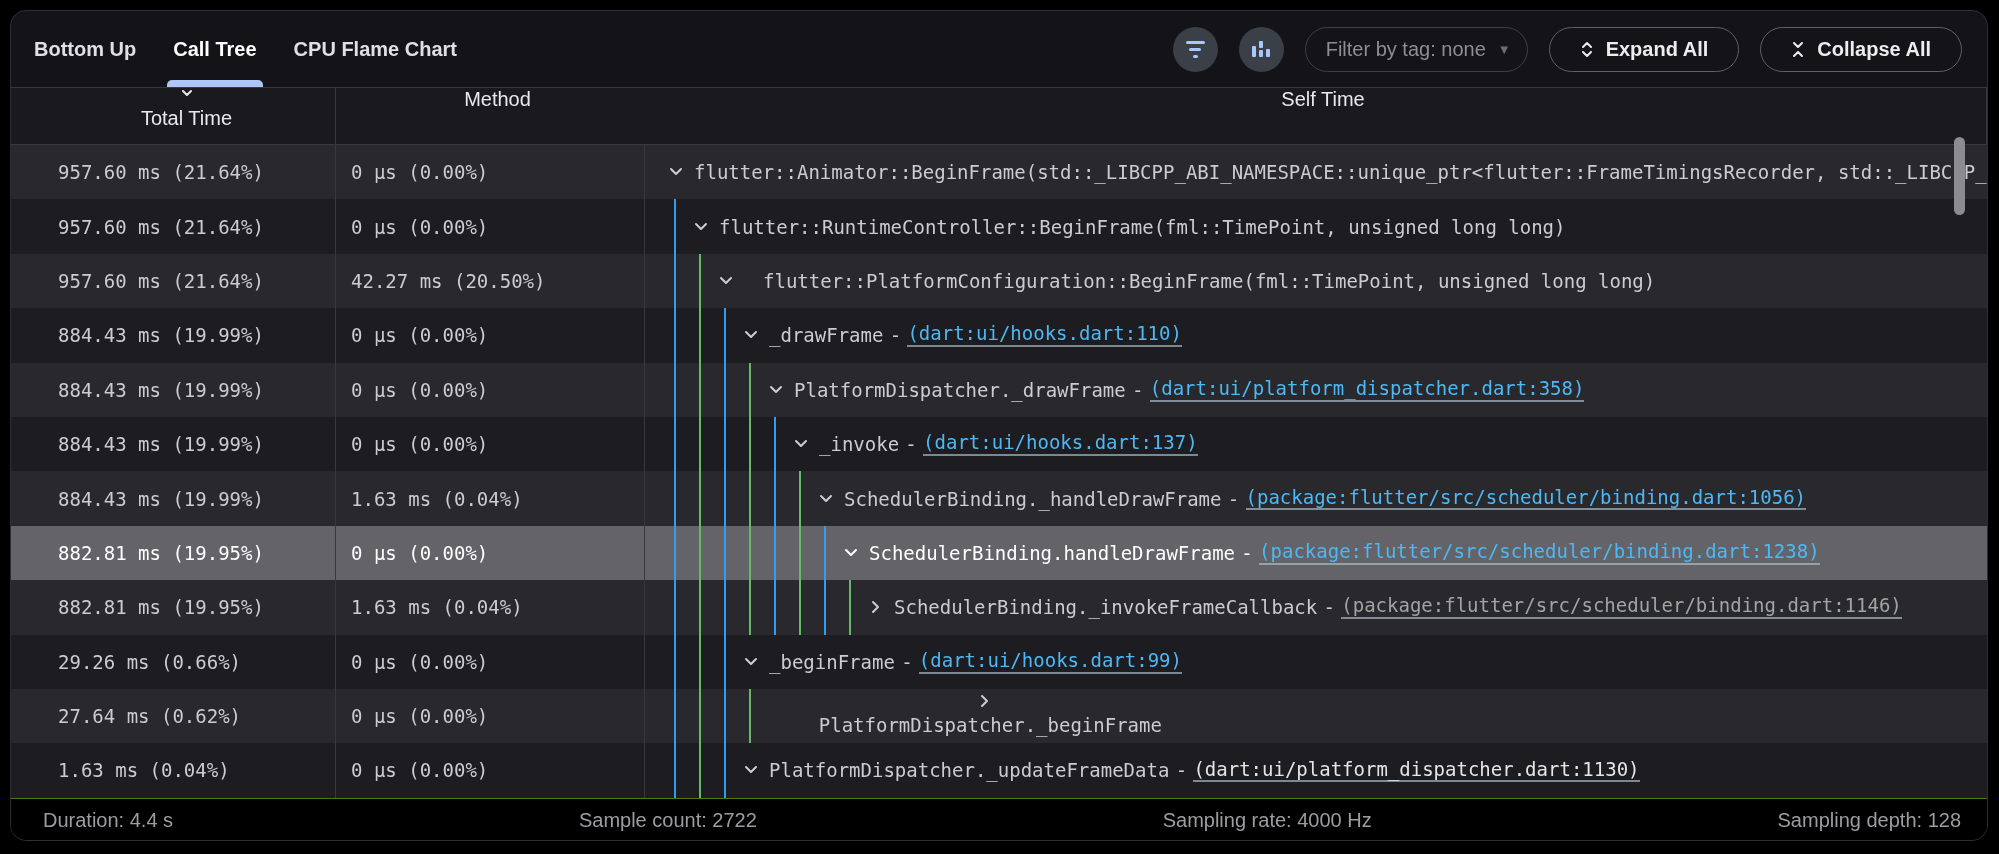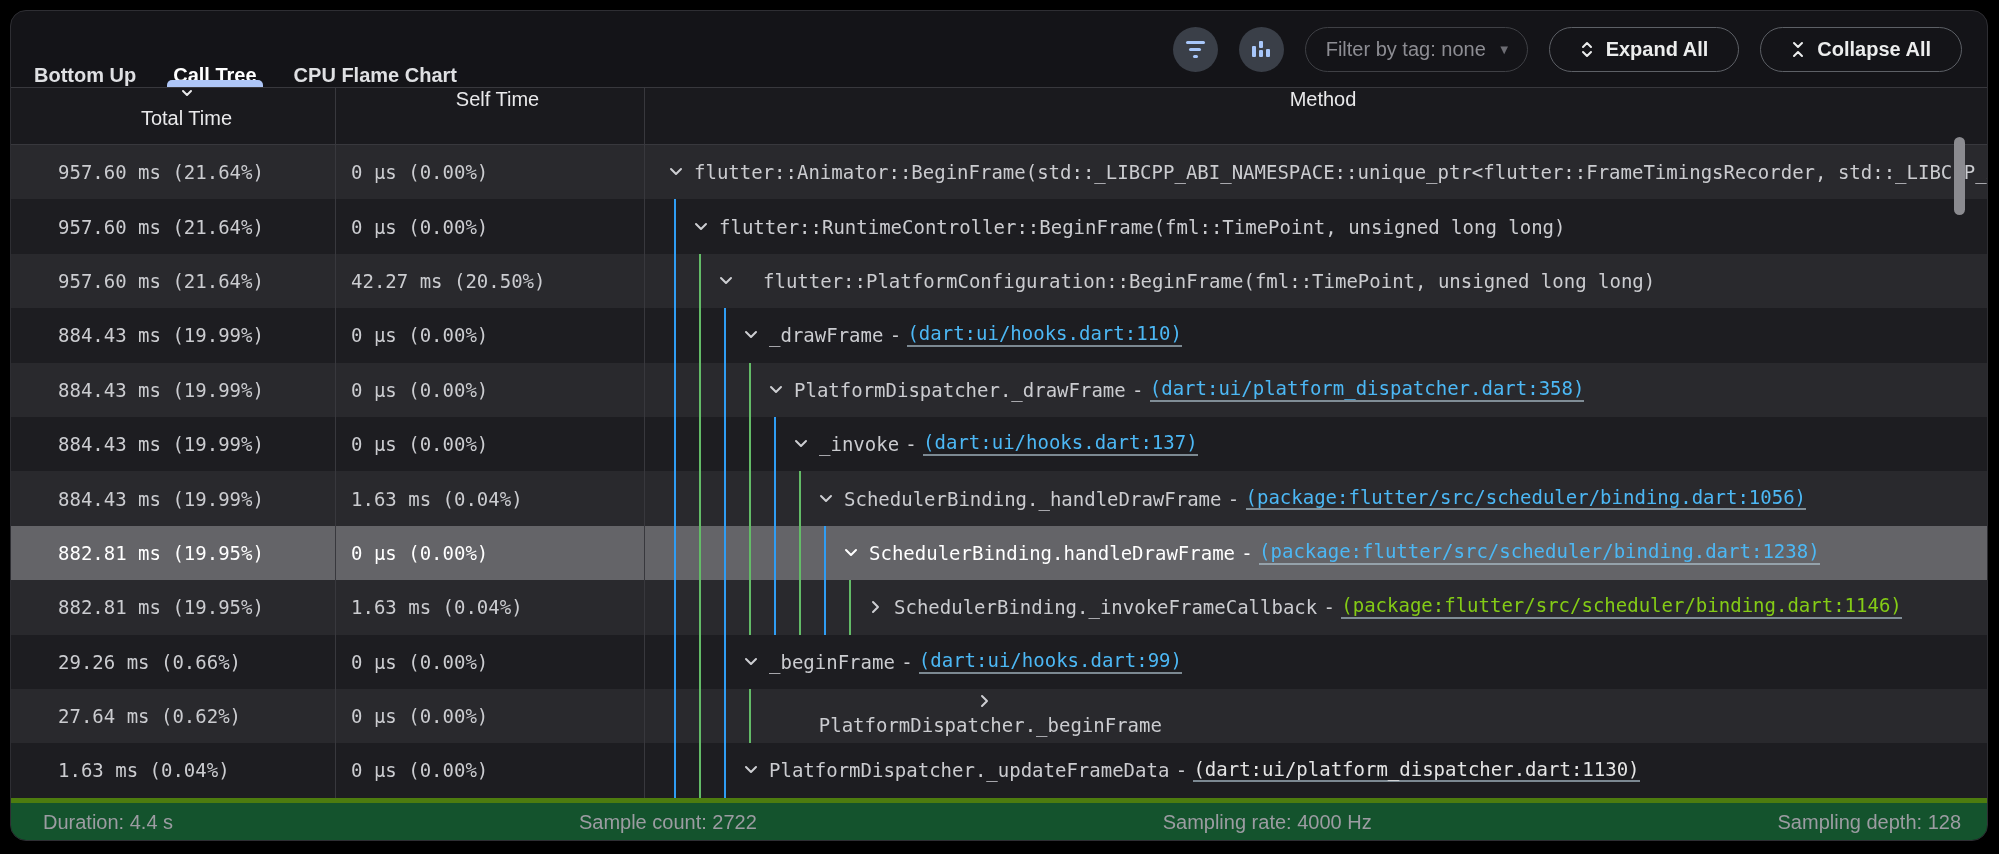--- a/index.html
+++ b/index.html
@@ -6,21 +6,21 @@
   html,body { width:1999px; height:854px; background:#000; overflow:hidden;
               font-family:"Liberation Sans", sans-serif; }
 
   .card { position:absolute; left:10px; top:10px; width:1978px; height:831px;
           background:#141418; border:1px solid #2e2e33; border-radius:16px;
           overflow:hidden; display:flex; flex-direction:column; }
 
   
   .tabbar { height:76px; flex:0 0 76px; display:flex; align-items:center;
             padding:0 25px 0 23px; }
-  .tab { position:relative; height:100%; display:flex; align-items:flex-end;
+  .tab { position:relative; height:100%; display:flex; align-items:center;
          margin-right:37px; font-size:20px; font-weight:700; color:#dfe0e3;
          cursor:default; white-space:nowrap; }
   .tab.active { color:#ffffff; }
   .tab .indicator { position:absolute; left:-6px; right:-6px; bottom:0; height:7px;
                     border-radius:5px 5px 0 0; background:#aec6f7; }
 
   .controls { margin-left:auto; display:flex; align-items:center; gap:21px; }
   .circle-btn { width:45px; height:45px; border-radius:50%; background:#3a3f48;
                 display:flex; align-items:center; justify-content:center; flex-direction:column; }
   .filter-bars { display:flex; flex-direction:column; align-items:center; gap:4px; }
@@ -56,21 +56,21 @@
   .row .c2 { padding-left:15px; }
   .row .c3 { position:relative; padding:0; }
   .guide { position:absolute; top:0; bottom:0; width:2px; }
   .mline { position:relative; display:flex; align-items:center; height:100%;
            white-space:nowrap; overflow:hidden; }
   .chev { width:25px; flex:0 0 25px; display:flex; align-items:center; justify-content:flex-start; }
   .mlink { color:#4cb8f5; border-bottom:2px solid rgba(175,195,208,0.65); line-height:1.15; }
   .msep { padding:0 0.55ch; }
 
   
-  .tfoot { height:44px; flex:0 0 44px; background:#14532d; border-top:5px solid #4d7c0f;
+  .tfoot { height:44px; flex:0 0 44px; background:#000000; border-top:1px solid #4d7c0f;
            display:flex; align-items:center; justify-content:space-between;
            padding:0 26px 0 32px; font-size:20px; color:#9c9ca2; }
 
   .scroll-thumb { position:absolute; width:11px; height:78px; left:1954px; top:137px;
                   background:#8b8b90; border-radius:6px; }
 </style>
 </head>
 <body>
 
 <div class="card">
@@ -126,25 +126,25 @@
     </div>
   </div>
 
   <div class="thead grid-row">
     <div class="cell c1">
       <svg width="14" height="10" viewBox="0 0 14 10">
         <polyline points="3,3 7,7 11,3" fill="none" stroke="#e9e9eb" stroke-width="2" stroke-linecap="round" stroke-linejoin="round"></polyline>
       </svg>
       <span>Total Time</span>
     </div>
+    <div class="cell c3">
+      <span>Method</span>
+    </div>
     <div class="cell c2">
       <span>Self Time</span>
-    </div>
-    <div class="cell c3">
-      <span>Method</span>
     </div>
   </div>
 
   <div class="rows" id="rows">
       <div class="row grid-row odd">
         <div class="cell c1">957.60 ms (21.64%)</div>
         <div class="cell c2">0 μs (0.00%)</div>
         <div class="cell c3">
           <div class="mline" style="padding-left: 24px;">
             <span class="chev">
@@ -305,21 +305,21 @@
           <div class="guide" style="left: 179px; background: rgb(47, 157, 244);"></div>
           <div class="guide" style="left: 204px; background: rgb(99, 187, 103);"></div>
           <div class="mline" style="padding-left: 224px;">
             <span class="chev">
               <svg width="14" height="14" viewBox="0 0 14 14">
                 <polyline points="4,2 9,7 4,12" fill="none" stroke="#cdced2" stroke-width="2" stroke-linecap="round" stroke-linejoin="round"></polyline>
               </svg>
             </span>
             <span>SchedulerBinding._invokeFrameCallback</span>
             <span class="msep">-</span>
-            <span class="mlink" style="color: #84cc16;">(package:flutter/src/scheduler/binding.dart:1146)</span>
+            <span class="mlink" style="color: #a3a3a3;">(package:flutter/src/scheduler/binding.dart:1146)</span>
           </div>
         </div>
       </div>
       <div class="row grid-row even">
         <div class="cell c1">29.26 ms (0.66%)</div>
         <div class="cell c2">0 μs (0.00%)</div>
         <div class="cell c3">
           <div class="guide" style="left: 29px; background: rgb(47, 157, 244);"></div>
           <div class="guide" style="left: 54px; background: rgb(99, 187, 103);"></div>
           <div class="guide" style="left: 79px; background: rgb(47, 157, 244);"></div>

